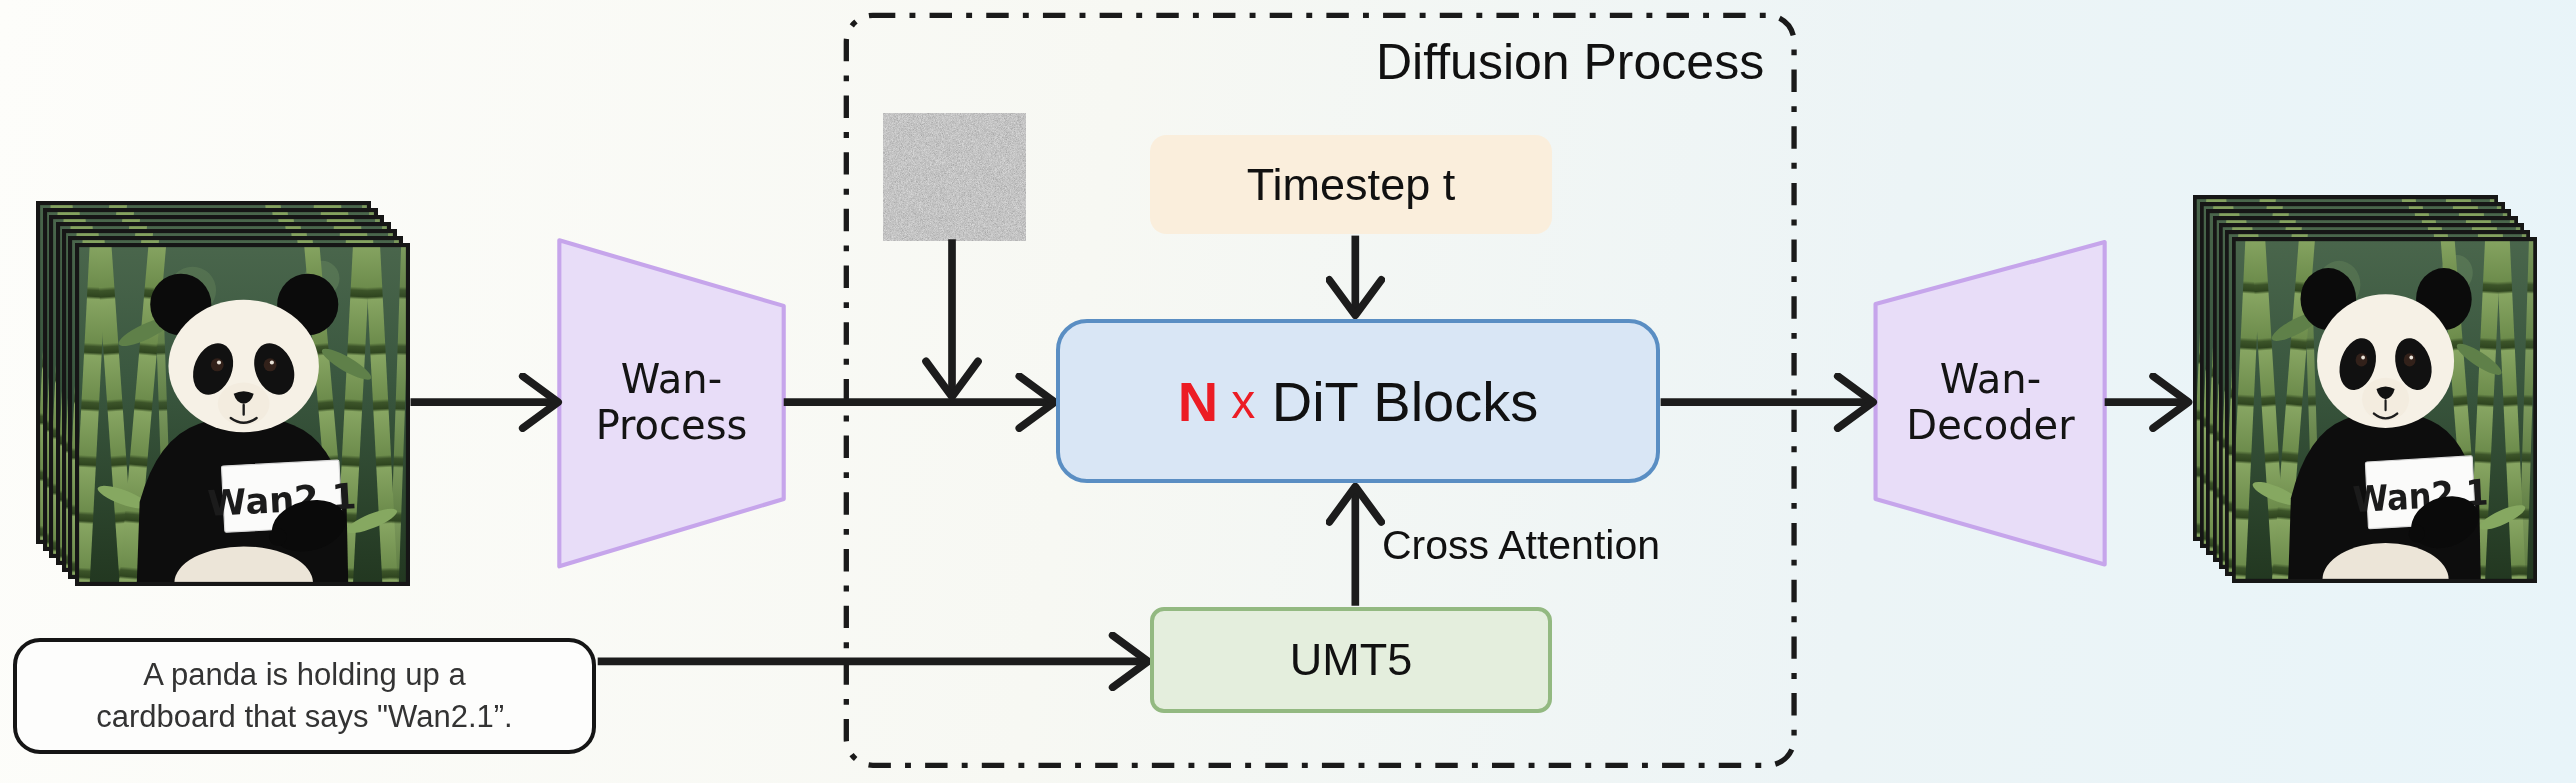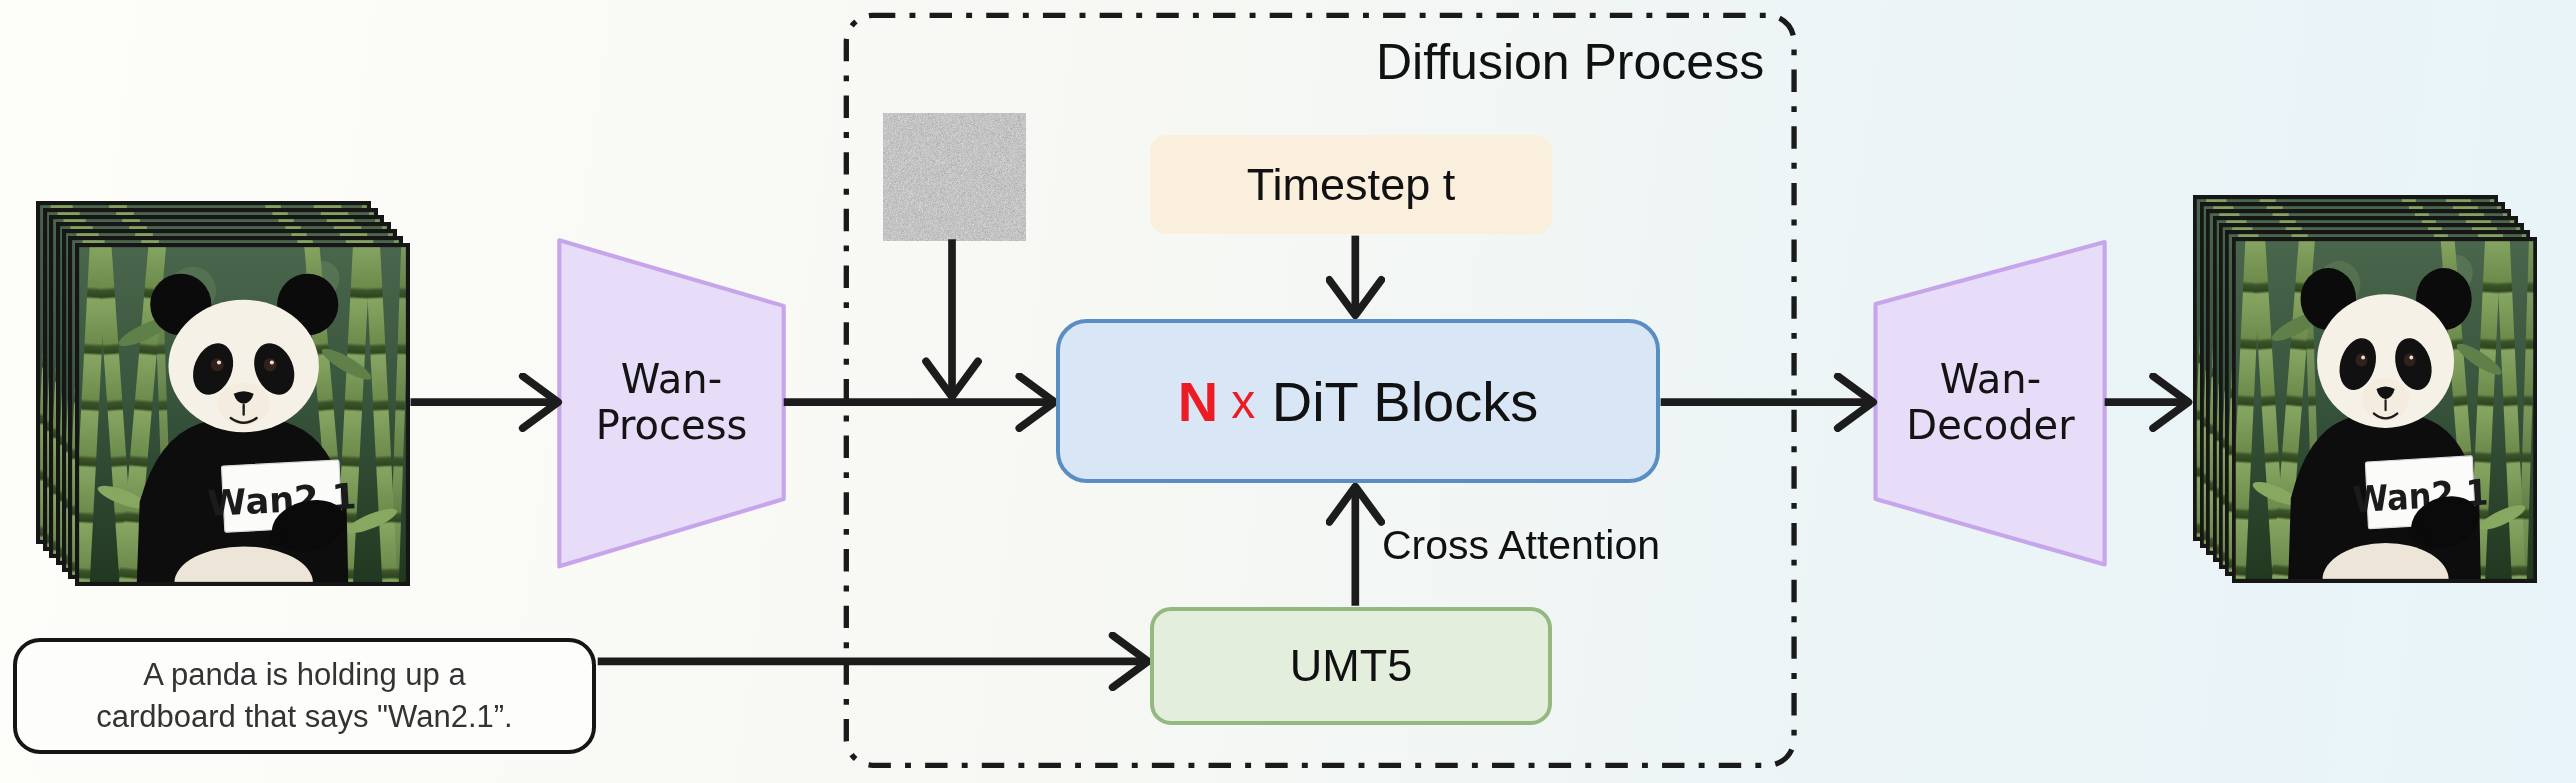--- a/index.html
+++ b/index.html
@@ -27,21 +27,21 @@
     left:1150px; top:135px; width:402px; height:99px; border-radius:16.5px;
     background:var(--timestep-fill); font-size:45px;
   }
   .dit {
     left:1056px; top:319px; width:604px; height:164px; border-radius:31px;
     background:var(--dit-fill); border:4.7px solid var(--dit-border); font-size:56px;
   }
   .dit .n { color:var(--dit-accent-red); font-weight:bold; margin-right:13px; }
   .dit .x { color:var(--dit-accent-red); font-size:48px; margin-right:16.5px; }
   .umt5 {
-    left:1150px; top:607px; width:402px; height:118px; border-radius:21px;
+    left:1150px; top:607px; width:402px; height:106px; border-radius:14px;
     background:var(--umt5-fill); border:4.7px solid var(--umt5-border); font-size:45px;
   }
   .cross-attn { left:1382px; top:520px; font-size:41px; line-height:50px;text-align:center; }
   .prompt {
     box-sizing:border-box; left:13px; top:610px; width:583px; height:116px;
     border:4.1px solid var(--prompt-border); border-radius:27px; background:var(--prompt-fill);
     display:flex; flex-direction:column; align-items:center; justify-content:center;
     font-size:31px; line-height:42px; color:var(--prompt-text); text-align:center;margin-top:28px;
   }
   .stack { position:absolute; }

